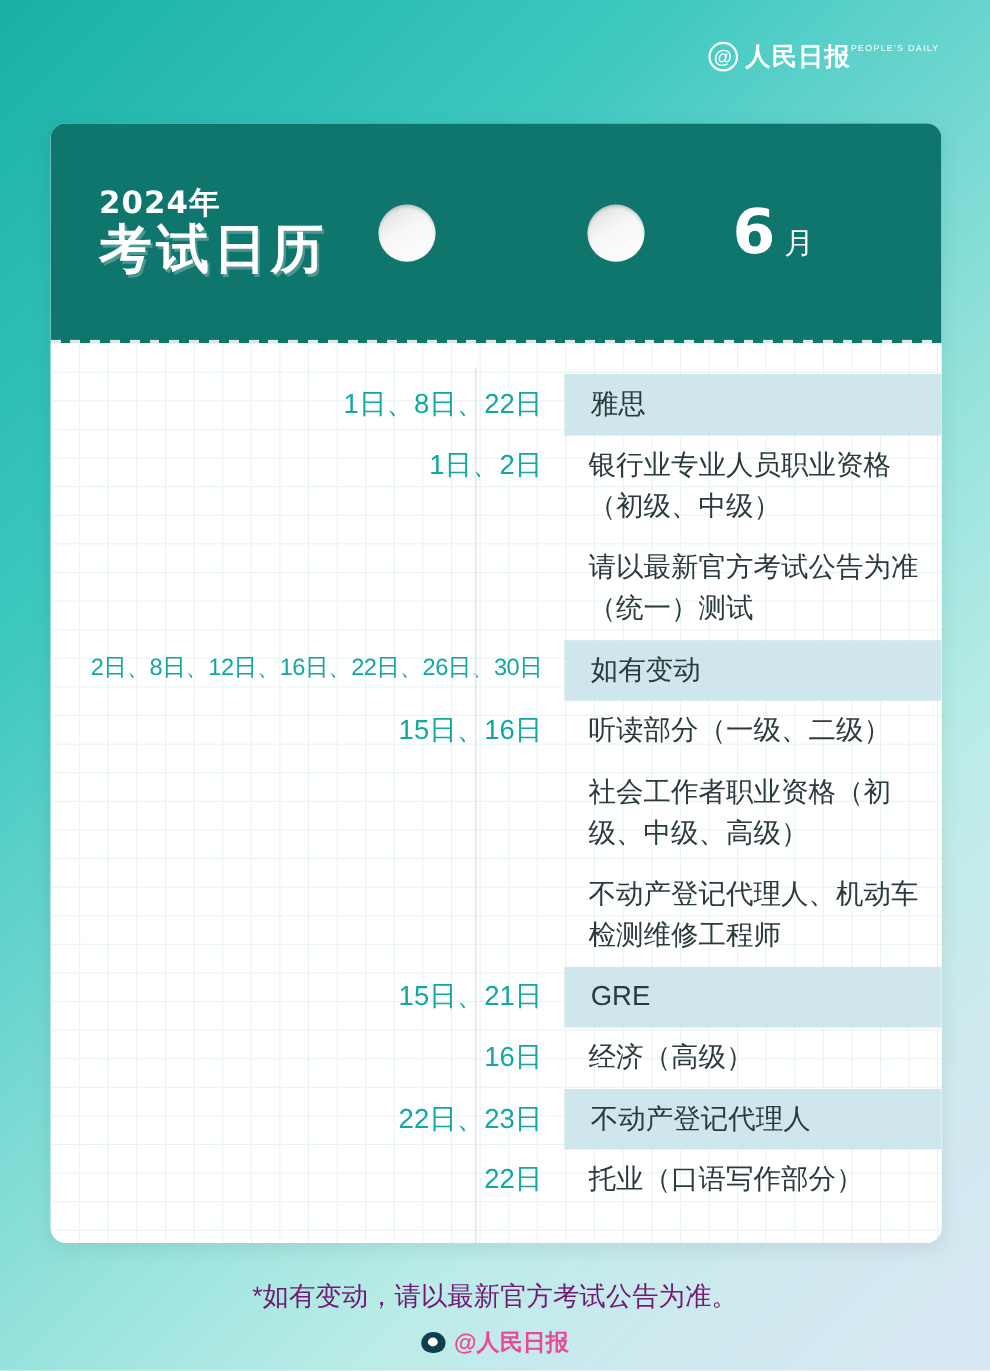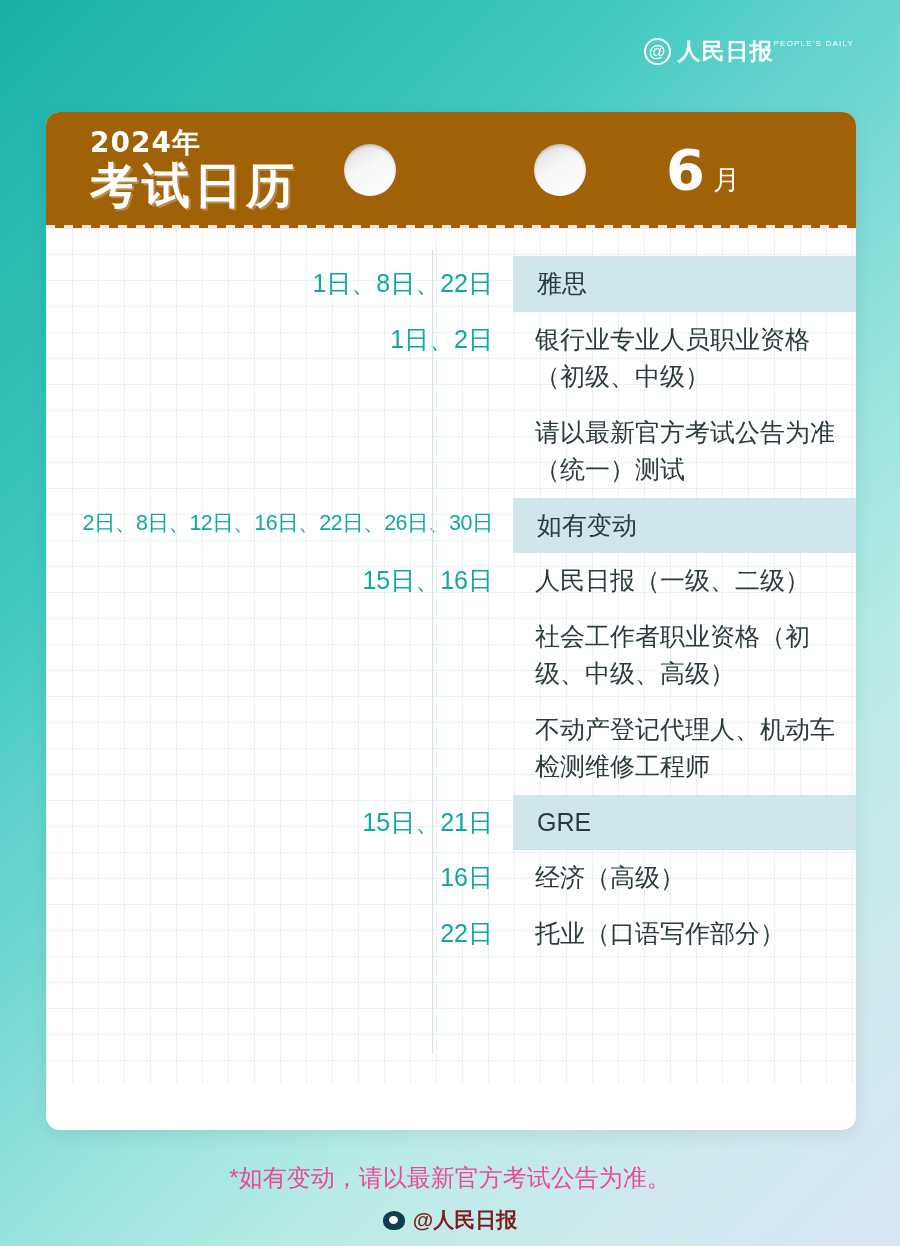--- a/index.html
+++ b/index.html
@@ -35,22 +35,22 @@
     position: absolute;
     left: 46px; top: 112px;
     width: 810px; height: 1018px;
     background: #ffffff;
     border-radius: 14px;
     overflow: hidden;
     box-shadow: 0 5px 18px rgba(0,0,0,0.08);
   }
   .card-header {
     position: relative;
-    height: 116px;
-    background: #a16207;
+    height: 200px;
+    background: #0f766e;
     display: flex; align-items: center;
   }
   .header-dashes {
     position: absolute; left: 0; right: 0; bottom: 0; height: 3px;
     background-image: repeating-linear-gradient(to right, #ffffff 0 9px, transparent 9px 18px);
     opacity: .85;
   }
   
   .title-block {
     margin-left: 44px;
@@ -125,28 +125,28 @@
   tr.hl .c-name { background: #cfe7ec; margin-top: 40px; }
   tr .c-name > span { display: block; padding: 9px 0 9px 0; }
   tr .c-date > span { display: block; padding: 9px 0 9px 0; }
   tr.hl .c-name > span { padding-left: 2px; }
 
   
   .note {
     position: absolute;
     top: 1162px; left: 0; width: 100%;
     text-align: center;
-    color: #ec4899;
+    color: #701a75;
     font-size: 24px;
   }
   .weibo {
     position: absolute;
     top: 1206px; left: 0; width: 100%;
     display: flex; align-items: center; justify-content: center; gap: 8px;
-    color: #7f1d1d; font-size: 21px; font-weight: bold;
+    color: #ec4899; font-size: 21px; font-weight: bold;
   }
   .weibo-eye {
     width: 22px; height: 19px; border-radius: 50% 50% 45% 45%;
     background: #0f3f4f; position: relative;
   }
   .weibo-eye::after {
     content: ""; position: absolute; left: 6px; top: 5px;
     width: 9px; height: 8px; border-radius: 50%; background: #ffffff;
   }
 </style>
@@ -213,21 +213,21 @@
             </td>
           <td class="c-name">
               <span>如有变动</span>
             </td>
         </tr>
         <tr>
           <td class="c-date">
               <span>15日、16日</span>
             </td>
           <td class="c-name">
-              <span>人民日报（一级、二级）</span>
+              <span>听读部分（一级、二级）</span>
             </td>
         </tr>
         <tr>
           <td class="c-date">
               <span></span>
             </td>
           <td class="c-name">
               <span>社会工作者职业资格（初级、中级、高级）</span>
             </td>
         </tr>
@@ -246,20 +246,28 @@
           <td class="c-name">
               <span>GRE</span>
             </td>
         </tr>
         <tr>
           <td class="c-date">
               <span>16日</span>
             </td>
           <td class="c-name">
               <span>经济（高级）</span>
+            </td>
+        </tr>
+        <tr class="hl">
+          <td class="c-date">
+              <span>22日、23日</span>
+            </td>
+          <td class="c-name">
+              <span>不动产登记代理人</span>
             </td>
         </tr>
         <tr>
           <td class="c-date">
               <span>22日</span>
             </td>
           <td class="c-name">
               <span>托业（口语写作部分）</span>
             </td>
         </tr>

